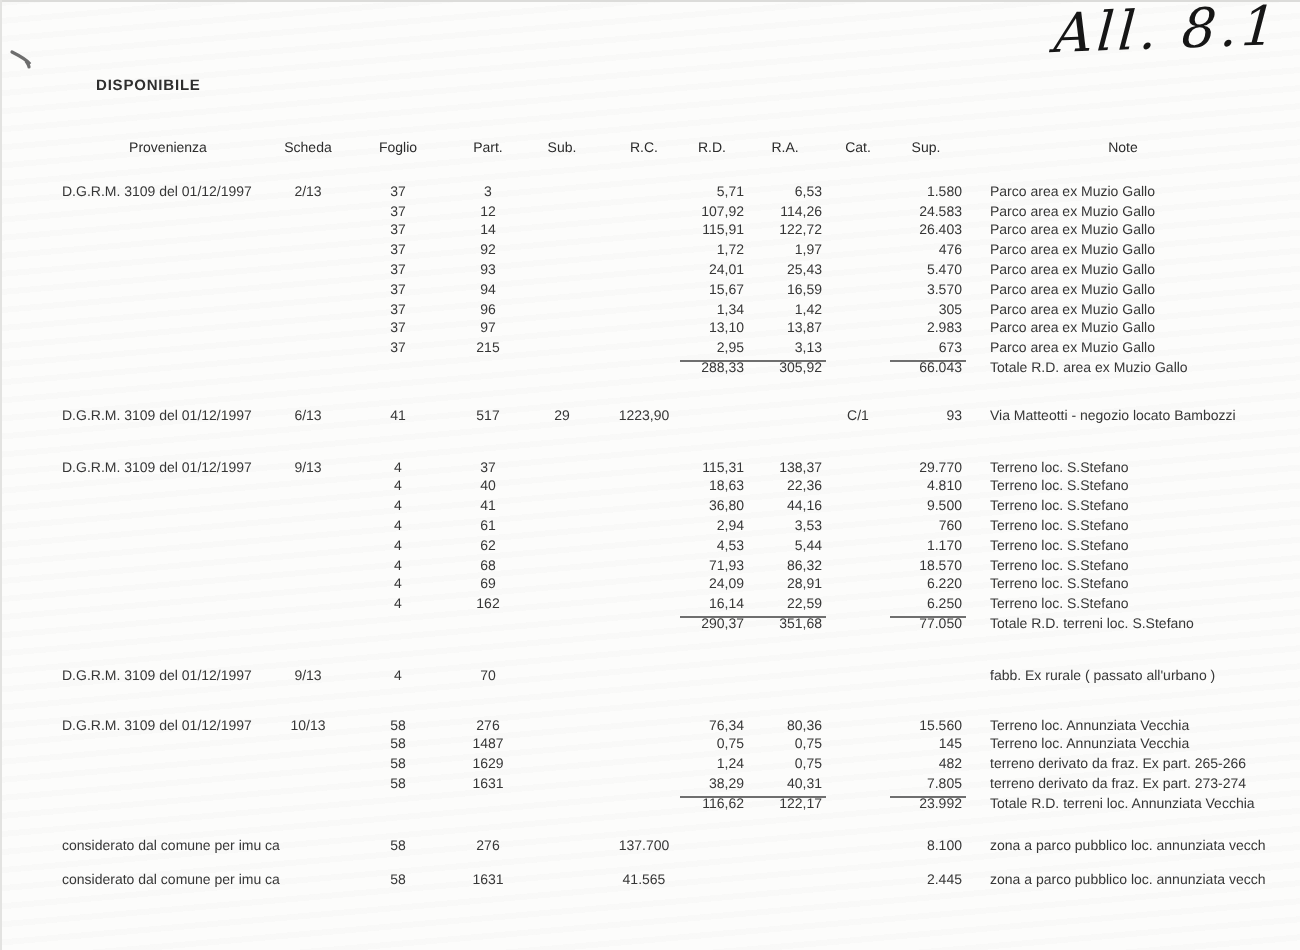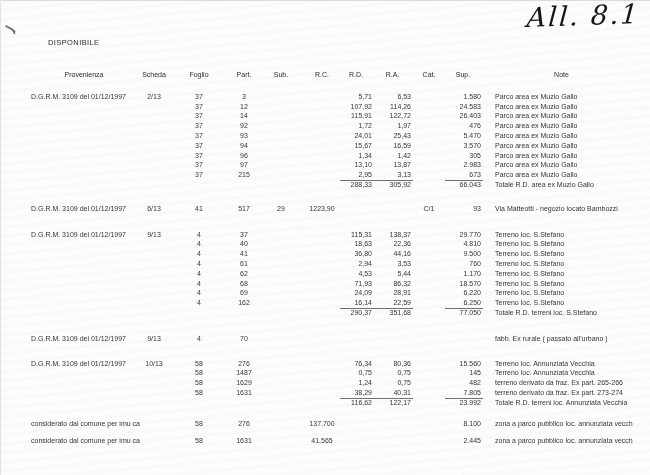--- a/index.html
+++ b/index.html
@@ -22,21 +22,21 @@
   .annotation{
     position:absolute;top:0px;right:10px;
     font-family:"DejaVu Serif", serif;font-style:italic;
     font-size:27px;color:#161616;letter-spacing:2px;
     transform:rotate(-2deg) skewX(-6deg);
     white-space:nowrap;
   }
 
   .section-title{
     position:absolute;top:38px;left:48px;
-    font-size:7.5px;font-weight:400;letter-spacing:.4px;color:#2e2e2e;
+    font-size:7.5px;font-weight:700;letter-spacing:.4px;color:#2e2e2e;
   }
 
   .sheet{position:absolute;top:70px;left:28px;width:612px;}
 
   .row{
     display:grid;
     grid-template-columns:112px 28px 62px 28px 46px 36px 34px 39px 32px 38px 157px;
     height:9.8px;line-height:9.8px;font-size:7px;white-space:nowrap;
   }
   .row span{overflow:hidden;}

